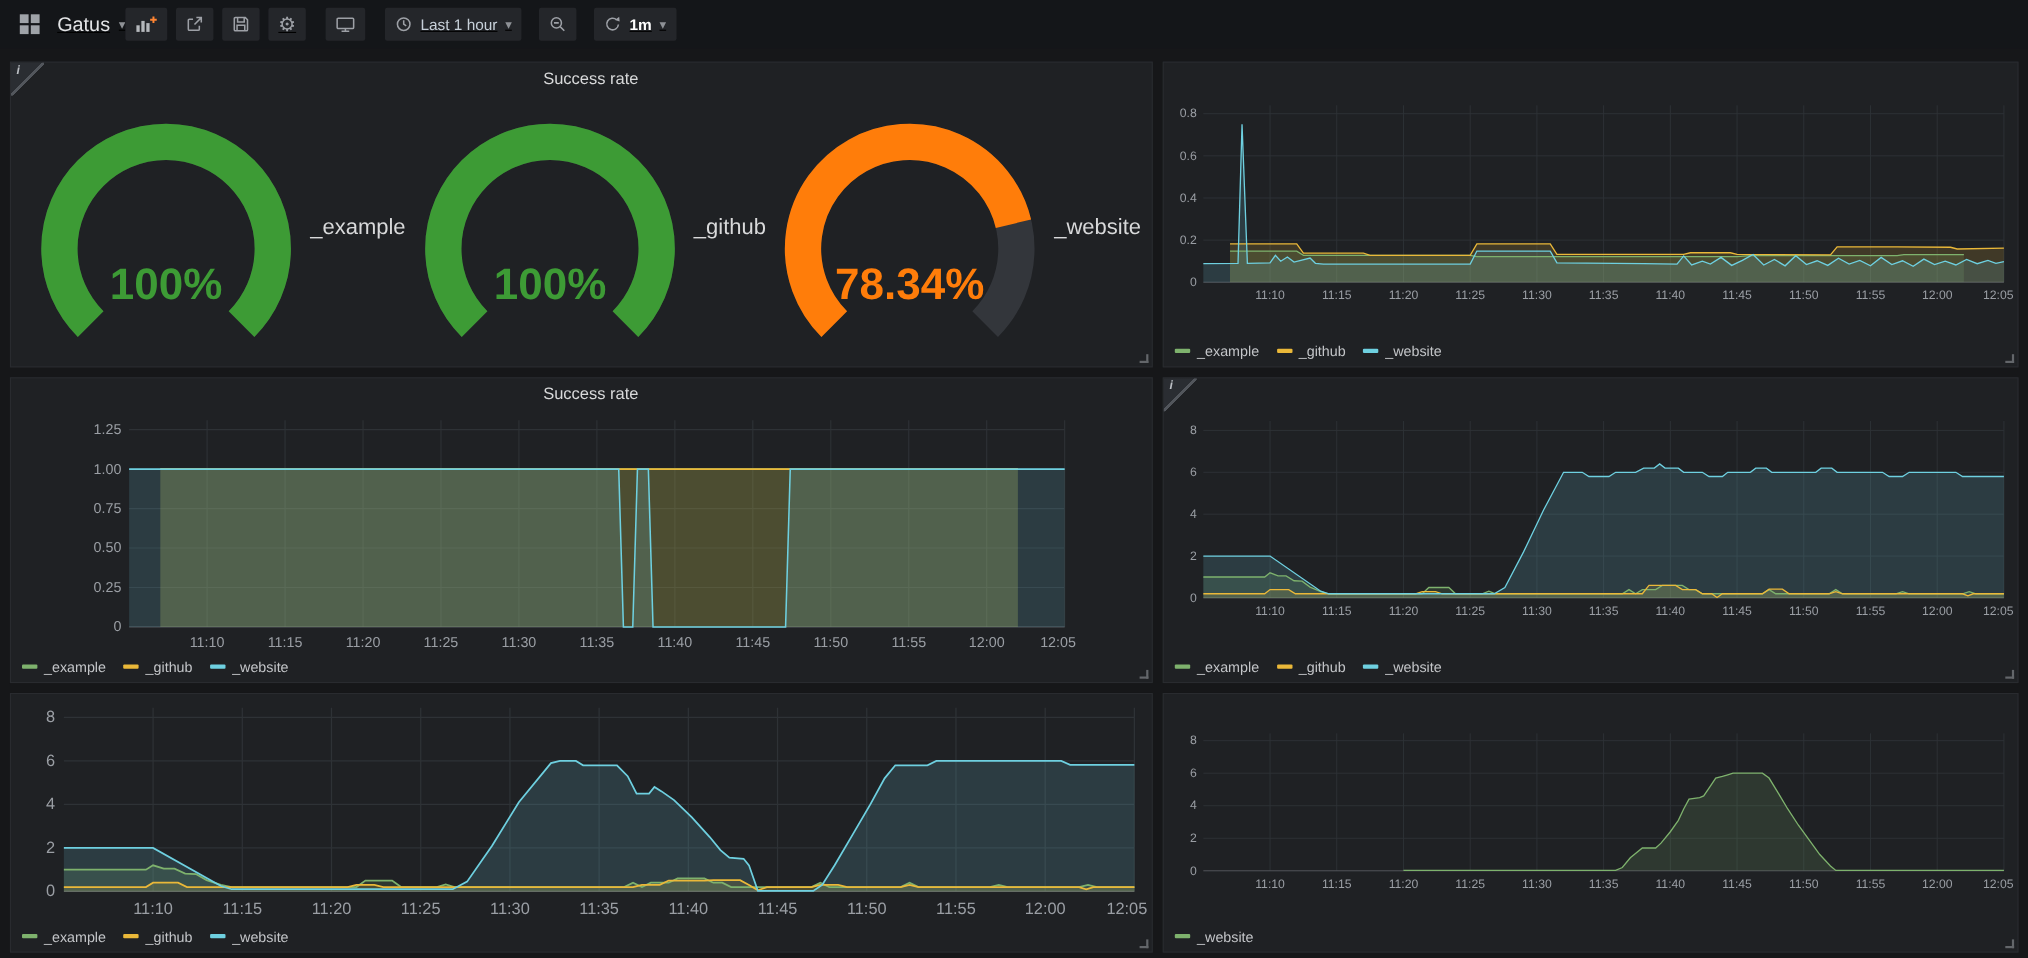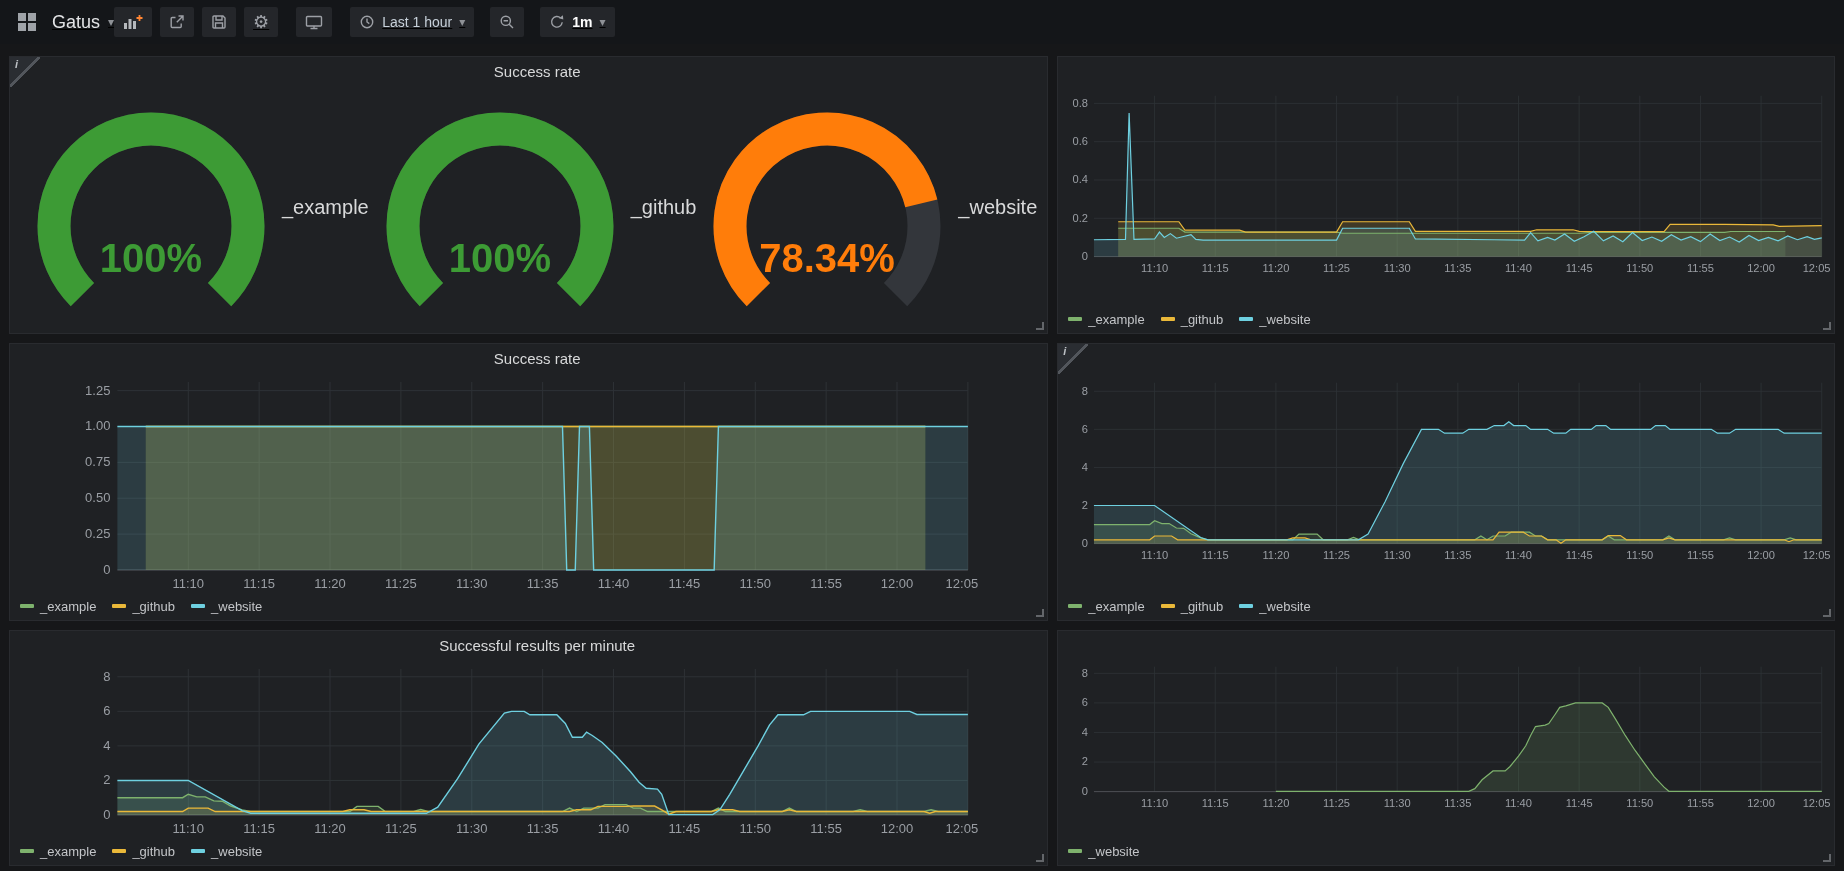--- a/index.html
+++ b/index.html
@@ -363,21 +363,20 @@
           <div class="legend-item">
             <span class="legend-swatch" style="background: rgb(110, 208, 224);"></span>
             <span class="legend-label">_website</span>
           </div>
         </div>
     </div>
     <div class="resize-handle"></div>
   </div>
 
   <div class="panel">
-    <div class="panel-title">Successful results per minute</div>
     <div class="panel-body">
       <div class="chart-area">
           <svg viewBox="0 0 906.5 182">
             <line x1="112.875" x2="112.875" y1="10" y2="156" stroke="#2e3236" stroke-width="1"></line>
             <text x="112.875" y="174" text-anchor="middle" class="tick-lbl">11:10</text>
             <line x1="183.75" x2="183.75" y1="10" y2="156" stroke="#2e3236" stroke-width="1"></line>
             <text x="183.75" y="174" text-anchor="middle" class="tick-lbl">11:15</text>
             <line x1="254.625" x2="254.625" y1="10" y2="156" stroke="#2e3236" stroke-width="1"></line>
             <text x="254.625" y="174" text-anchor="middle" class="tick-lbl">11:20</text>
             <line x1="325.5" x2="325.5" y1="10" y2="156" stroke="#2e3236" stroke-width="1"></line>

